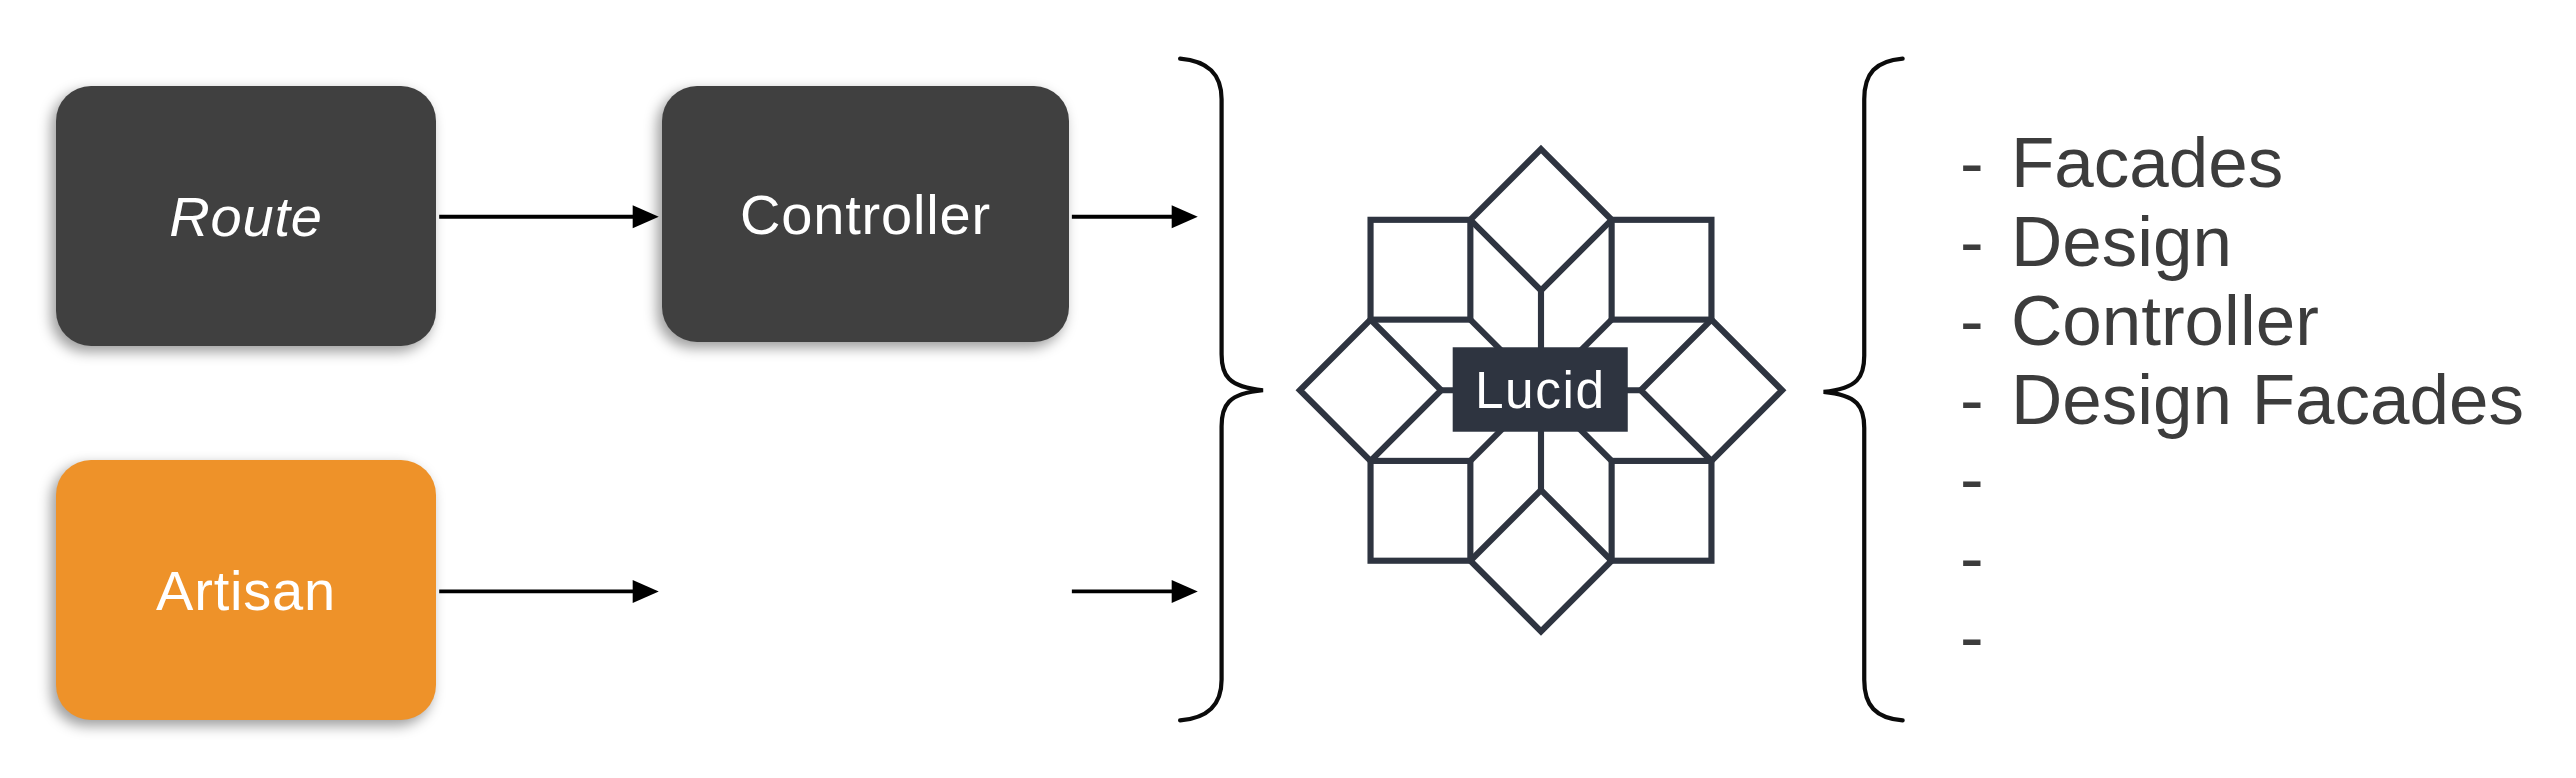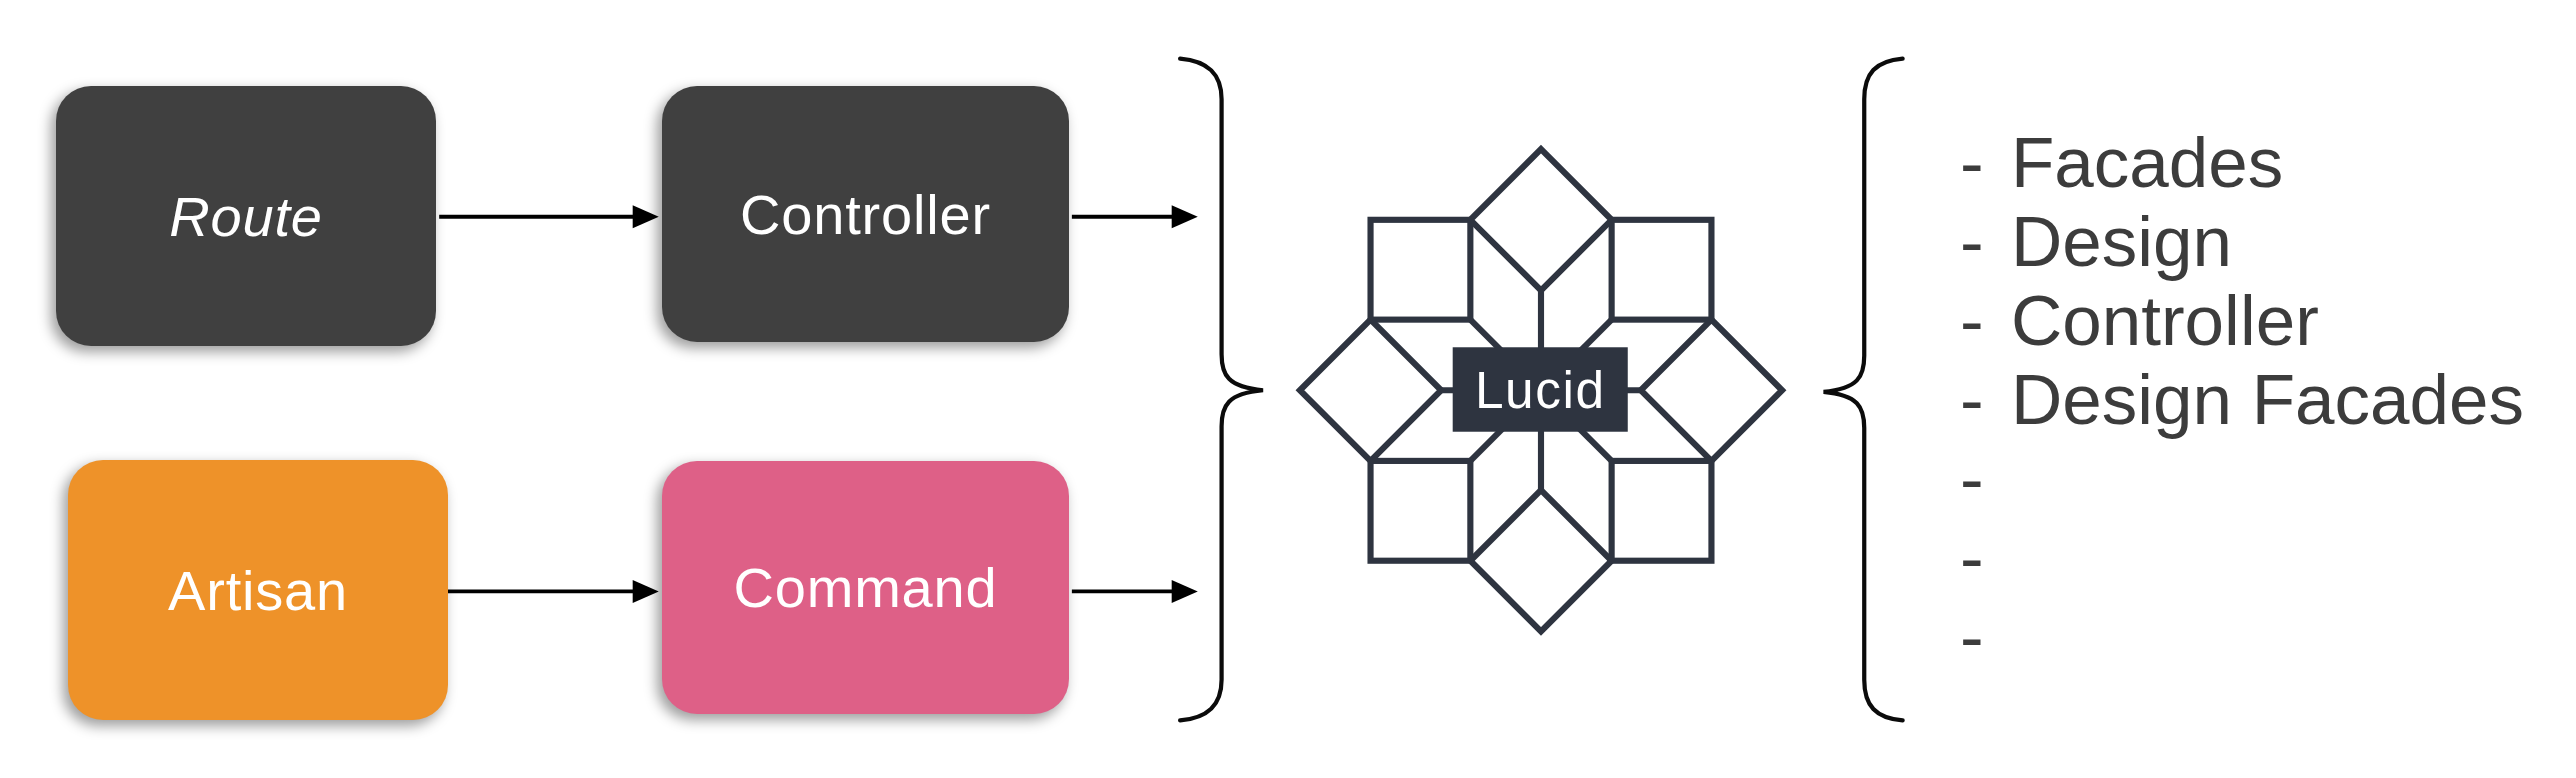--- a/index.html
+++ b/index.html
@@ -31,21 +31,21 @@
   }
   .node-label{
     color:#ffffff;
     font-size:56px;
     font-weight:400;
     letter-spacing:0.8px;
     white-space:nowrap;
   }
   .node-route   { left:56px;  top:86px; width:380px; height:260px; }
   .node-controller{ left:662px; top:86px; width:407px; height:256px; }
-  .node-artisan { left:56px;  top:460px; width:380px; height:260px;margin-left:12px; }
+  .node-artisan { left:56px;  top:460px; width:380px; height:260px; }
   .node-command { left:662px; top:461px; width:407px; height:253px; }
 
   
   .feature-list{
     position:absolute;
     left:1960px;
     top:123px;
     display:flex;
     flex-direction:column;
   }
@@ -135,23 +135,20 @@
 
   <div class="node node-route" style="background-color: #404040; font-style: italic;">
     <span class="node-label" style="color: rgb(255, 255, 255);">Route</span>
   </div>
   <div class="node node-controller" style="background-color: #404040;">
     <span class="node-label" style="color: rgb(255, 255, 255);">Controller</span>
   </div>
   <div class="node node-artisan" style="background-color: rgb(238, 146, 41);">
     <span class="node-label" style="color: rgb(255, 255, 255);">Artisan</span>
   </div>
-  <div class="node node-command" style="background-color: rgb(222, 96, 135);">
-    <span class="node-label" style="color: rgb(255, 255, 255);">Command</span>
-  </div>
 
   <div class="feature-list" style="color: rgb(60, 60, 60);">
     <div class="feature-item">
       <span class="feature-dash">-</span>
       <span>Facades</span>
     </div>
     <div class="feature-item">
       <span class="feature-dash">-</span>
       <span>Design</span>
     </div>

